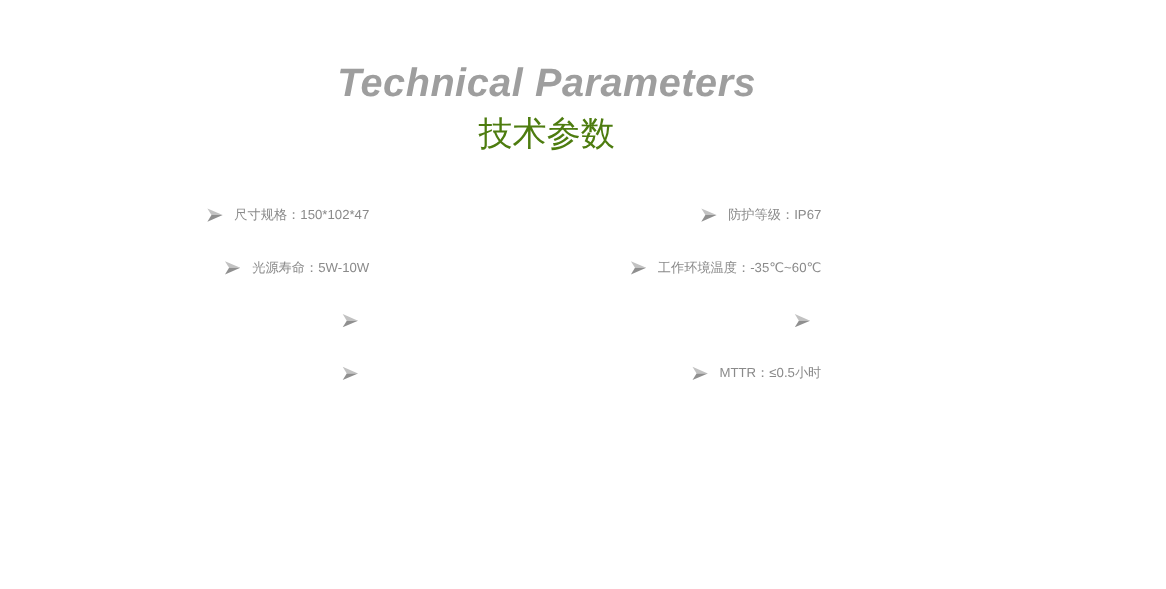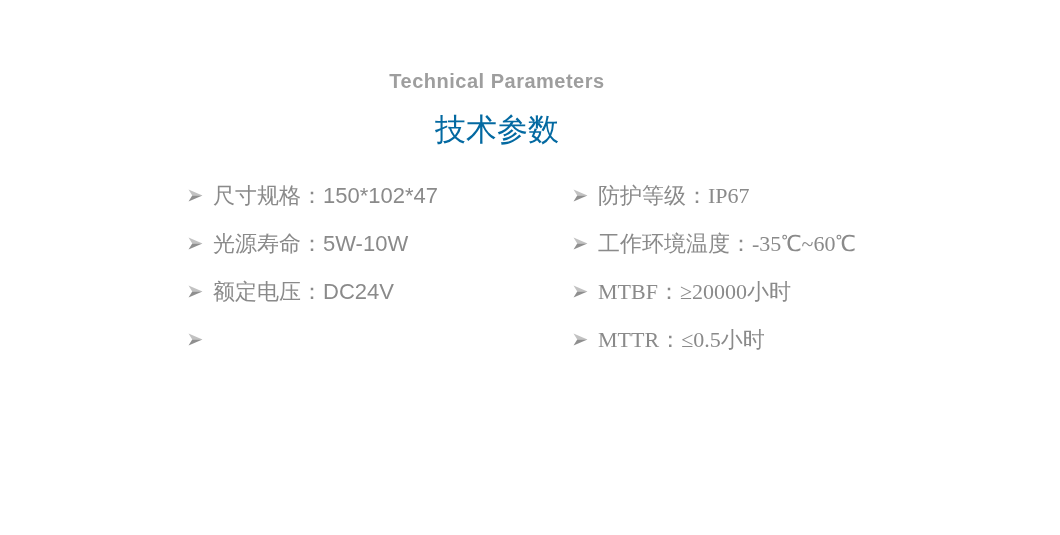--- a/index.html
+++ b/index.html
@@ -15,55 +15,57 @@
     overflow: hidden;
   }
   .header {
     position: absolute;
     top: 54px;
     left: 0;
     width: 994px;
     text-align: center;
   }
   .title-en {
-    margin: 16px;
-    font-size: 20px;
+    margin: 0;
+    font-size: 36px;
     font-weight: bold;
     color: #9e9e9e;
     letter-spacing: 0.5px;
+    font-style: italic;
   }
   .title-zh {
     margin: 5px 0 0 0;
     font-size: 31px;
     font-weight: normal;
-    color: #0369a1;
+    color: #4d7c0f;
   }
   .columns {
     position: absolute;
     top: 187px;
     left: 188px;
     width: 700px;
   }
   ul.param-col {
     list-style: none;
     margin: 0;
     padding: 0;
     position: absolute;
     top: 0;
   }
   .col-left  { left: 0; }
-  .col-right { left: 385px; font-family: Liberation Serif, serif; }
+  .col-right { left: 385px; }
   li.param-item {
     display: flex;
     align-items: center;
     height: 17px;
     margin-bottom: 31px;
-    font-size: 22px;
+    font-size: 12px;
     color: #8a8a8a;
     white-space: nowrap;
+    justify-content: flex-end;
   }
   .arrow-icon {
     display: inline-flex;
     width: 15px;
     height: 13px;
     margin-right: 10px;
     flex: 0 0 auto;
   }
   .arrow-top    { fill: #c2c2c2; }
   .arrow-bottom { fill: #8f8f8f; }
@@ -95,21 +97,20 @@
         <polygon class="arrow-bottom" points="4.5,7 15.5,7 0.5,13.5" fill="#8f8f8f"></polygon>
       </svg>
       <span class="param-text"><span>光源寿命</span><span>：</span><span>5W-10W</span></span>
     </li>
 
     <li class="param-item">
       <svg class="arrow-icon" viewBox="0 0 16 14">
         <polygon class="arrow-top" points="0.5,0.5 15.5,7 4.5,7" fill="#c2c2c2"></polygon>
         <polygon class="arrow-bottom" points="4.5,7 15.5,7 0.5,13.5" fill="#8f8f8f"></polygon>
       </svg>
-      <span class="param-text"><span>额定电压</span><span>：</span><span>DC24V</span></span>
     </li>
 
 
     <li class="param-item">
       <svg class="arrow-icon" viewBox="0 0 16 14">
         <polygon class="arrow-top" points="0.5,0.5 15.5,7 4.5,7" fill="#c2c2c2"></polygon>
         <polygon class="arrow-bottom" points="4.5,7 15.5,7 0.5,13.5" fill="#8f8f8f"></polygon>
       </svg>
     </li>
 
@@ -132,21 +133,20 @@
       </svg>
       <span class="param-text"><span>工作环境温度</span><span>：</span><span>-35℃~60℃</span></span>
     </li>
 
 
     <li class="param-item">
       <svg class="arrow-icon" viewBox="0 0 16 14">
         <polygon class="arrow-top" points="0.5,0.5 15.5,7 4.5,7" fill="#c2c2c2"></polygon>
         <polygon class="arrow-bottom" points="4.5,7 15.5,7 0.5,13.5" fill="#8f8f8f"></polygon>
       </svg>
-      <span class="param-text"><span>MTBF</span><span>：</span><span>≥20000小时</span></span>
     </li>
 
     <li class="param-item">
       <svg class="arrow-icon" viewBox="0 0 16 14">
         <polygon class="arrow-top" points="0.5,0.5 15.5,7 4.5,7" fill="#c2c2c2"></polygon>
         <polygon class="arrow-bottom" points="4.5,7 15.5,7 0.5,13.5" fill="#8f8f8f"></polygon>
       </svg>
       <span class="param-text"><span>MTTR</span><span>：</span><span>≤0.5小时</span></span>
     </li>
 

